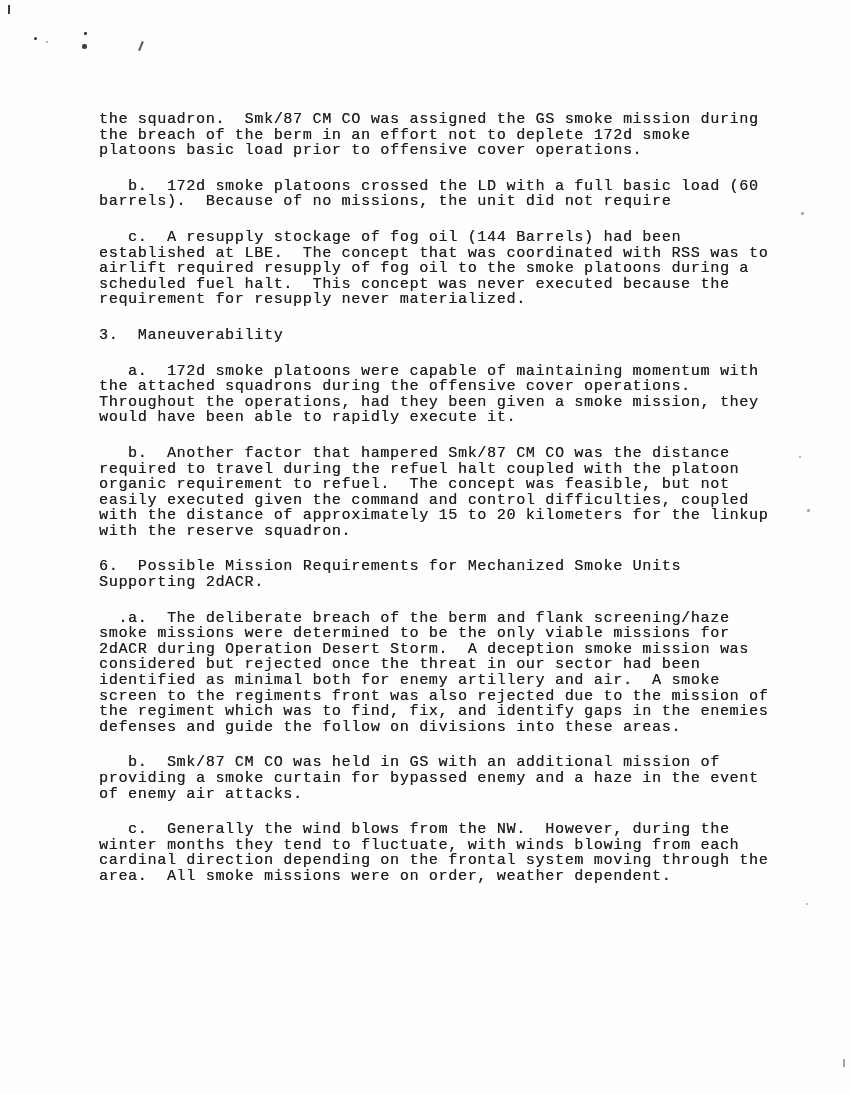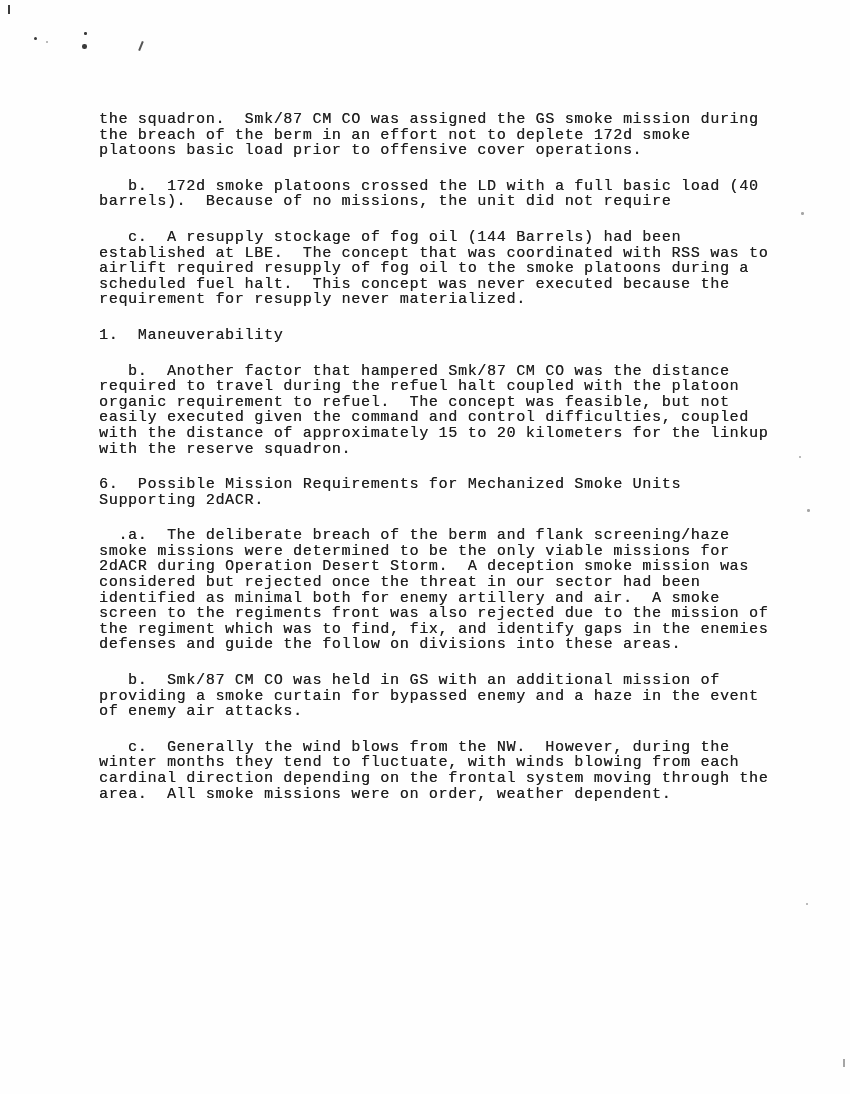--- a/index.html
+++ b/index.html
@@ -63,28 +63,32 @@
   <div class="speck faint" style="left:801px; top:212px; width:2.5px; height:2.5px;"></div>
   <div class="speck faint" style="left:807px; top:509px; width:2.5px; height:2.5px;"></div>
   <div class="speck faint" style="left:799px; top:456px; width:2px; height:2px;"></div>
   <div class="speck faint" style="left:806px; top:903px; width:2px; height:2px;"></div>
   <div class="tick faint" style="left:843px; top:1059px; width:2px; height:8px;"></div>
 
   <div class="text-block">
     <div class="para">the squadron.  Smk/87 CM CO was assigned the GS smoke mission during
 the breach of the berm in an effort not to deplete 172d smoke
 platoons basic load prior to offensive cover operations.</div>
-    <div class="para">   b.  172d smoke platoons crossed the LD with a full basic load (40
+    <div class="para">   b.  172d smoke platoons crossed the LD with a full basic load (60
 barrels).  Because of no missions, the unit did not require</div>
     <div class="para">   c.  A resupply stockage of fog oil (144 Barrels) had been
 established at LBE.  The concept that was coordinated with RSS was to
 airlift required resupply of fog oil to the smoke platoons during a
 scheduled fuel halt.  This concept was never executed because the
 requirement for resupply never materialized.</div>
-    <div class="para">1.  Maneuverability</div>
+    <div class="para">3.  Maneuverability</div>
+    <div class="para">   a.  172d smoke platoons were capable of maintaining momentum with
+the attached squadrons during the offensive cover operations.
+Throughout the operations, had they been given a smoke mission, they
+would have been able to rapidly execute it.</div>
     <div class="para">   b.  Another factor that hampered Smk/87 CM CO was the distance
 required to travel during the refuel halt coupled with the platoon
 organic requirement to refuel.  The concept was feasible, but not
 easily executed given the command and control difficulties, coupled
 with the distance of approximately 15 to 20 kilometers for the linkup
 with the reserve squadron.</div>
     <div class="para">6.  Possible Mission Requirements for Mechanized Smoke Units
 Supporting 2dACR.</div>
     <div class="para">  .a.  The deliberate breach of the berm and flank screening/haze
 smoke missions were determined to be the only viable missions for

